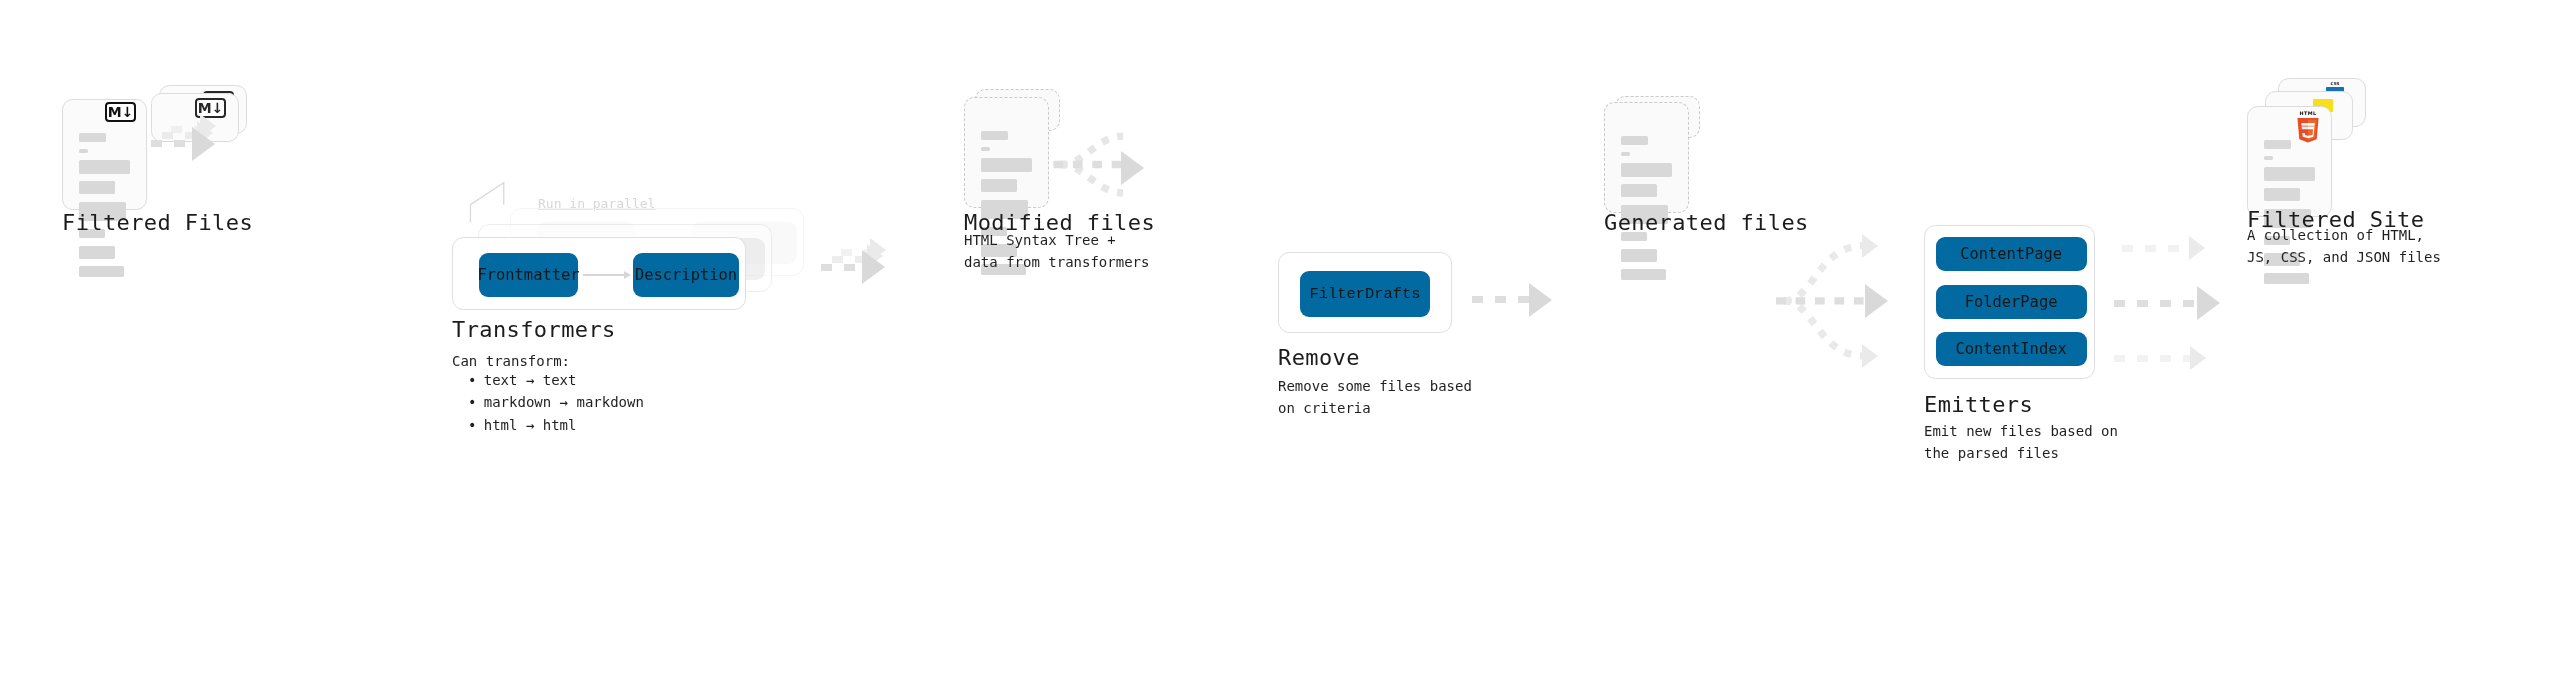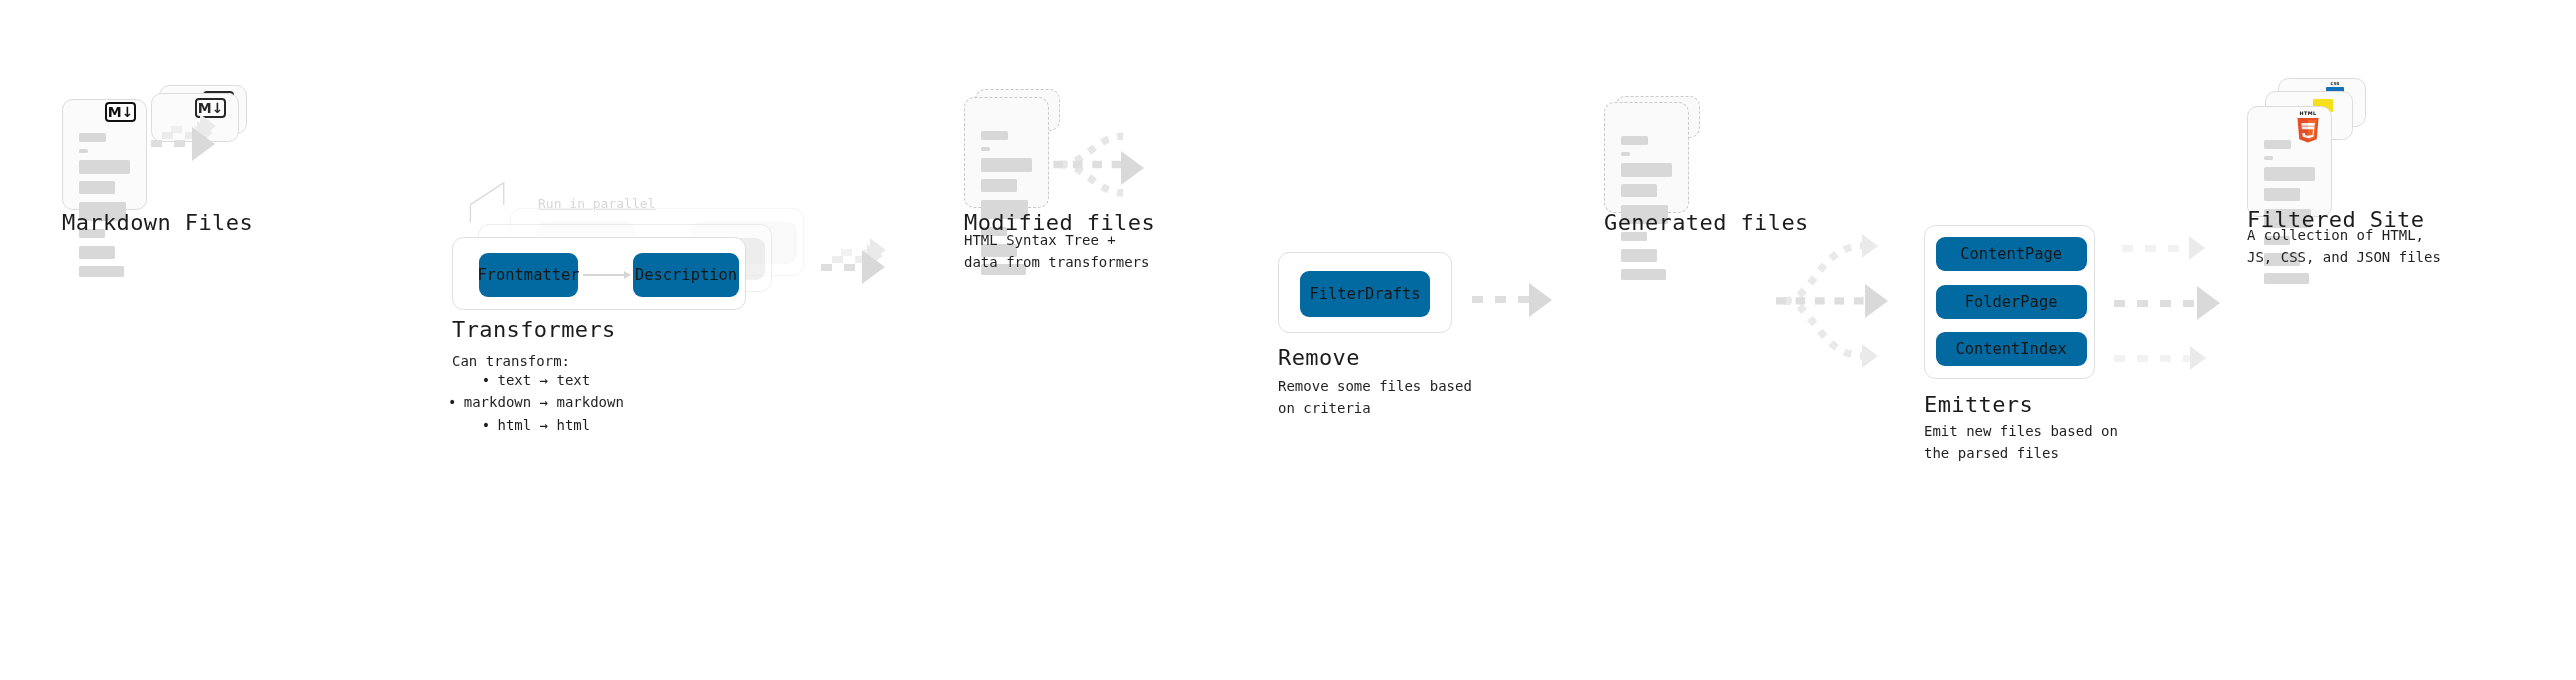--- a/index.html
+++ b/index.html
@@ -203,21 +203,21 @@
         <div class="bar" style="width:100%; height:14px;"></div>
         <div class="bar" style="width:70%; height:13px;"></div>
         <div class="bar" style="width:92%; height:19.5px;"></div>
         <div class="bar" style="width:50%; height:9.8px;"></div>
         <div class="bar" style="width:71%; height:13px;"></div>
         <div class="bar" style="width:88%; height:10.6px;"></div>
       </div>
     </div>
     <div class="md-badge" style="left:105px; top:102px;">M↓</div>
 
-    <div class="title node" style="left:62px; top:210px;">Markdown Files</div>
+    <div class="title node" style="left:62px; top:210px;">Filtered Files</div>
   </div>
 
   <div class="arrow-wrap" style="left:151px; top:120px; width:73px; height:49px;">
     <div class="dash-line faintest" style="left:19.5px; top:5.7px; width:37px;"></div>
     <div class="head sm" style="left:49px; top:-5.7px;"></div>
     <div class="dash-line faint" style="left:11.4px; top:12.2px; width:42px;"></div>
     <div class="head sm" style="left:46px; top:0.8px;"></div>
     <div class="dash-line" style="left:0px; top:20.3px; width:47px;"></div>
     <div class="head" style="left:41px; top:6.5px;"></div>
   </div>
@@ -242,21 +242,21 @@
     </div>
 
     <div class="frame" style="left:452px; top:237px; width:294px; height:73px;">
       <div class="chip" style="left:26px; top:14.6px; width:99px; height:44px;">Frontmatter</div>
       <div class="mini-arrow" style="left:130px; top:36px; width:47px;"></div>
       <div class="chip" style="left:180px; top:14.6px; width:106px; height:44px;">Description</div>
     </div>
 
     <div class="title node" style="left:452px; top:317px;">Transformers</div>
     <div class="subtitle node" style="left:452px; top:351px;">Can transform:</div>
-    <ul class="bullets node" style="left:448px; top:369px;text-align:center;">
+    <ul class="bullets node" style="left:468px; top:369px;">
       <li>text → text</li>
       <li>markdown → markdown</li>
       <li>html → html</li>
     </ul>
   </div>
 
   <div class="arrow-wrap" style="left:821px; top:120px; width:89px; height:244px;">
     <div class="dash-line faintest" style="left:19.5px; top:129px; width:37px;"></div>
     <div class="head sm" style="left:49px; top:118px;"></div>
     <div class="dash-line faint" style="left:11.4px; top:136px; width:42px;"></div>
@@ -288,21 +288,21 @@
     <svg width="98" height="89" style="position:absolute; left:0; top:0;" viewBox="0 0 120 110">
       <path d="M8,55 C40,55 52,20 86,20" fill="none" stroke="#e6e6e6" stroke-width="9" stroke-dasharray="9 11" stroke-linecap="butt"></path>
       <path d="M8,55 C40,55 52,90 86,90" fill="none" stroke="#e6e6e6" stroke-width="9" stroke-dasharray="9 11" stroke-linecap="butt"></path>
       <line x1="0" y1="55" x2="86" y2="55" stroke="#dedede" stroke-width="9" stroke-dasharray="12 12" stroke-linecap="butt"></line>
     </svg>
     <div class="head" style="left:68px; top:31px;"></div>
   </div>
 
   <div class="node">
     <div class="frame" style="left:1278px; top:252px; width:174px; height:81px;">
-      <div class="chip" style="left:21px; top:18px; width:130px; height:46px;">FilterDrafts</div>
+      <div class="chip" style="left:21px; top:18px; width:130px; height:46px;font-family:Liberation Mono, monospace;">FilterDrafts</div>
     </div>
     <div class="title node" style="left:1278px; top:345px;">Remove</div>
     <div class="subtitle node" style="left:1278px; top:376px;">Remove some files based
 on criteria</div>
   </div>
 
   <div class="arrow-wrap" style="left:1472px; top:285px; width:98px; height:41px;">
     <div class="dash-line" style="left:0px; top:10.6px; width:63px;"></div>
     <div class="head" style="left:57px; top:-2.4px;"></div>
   </div>

